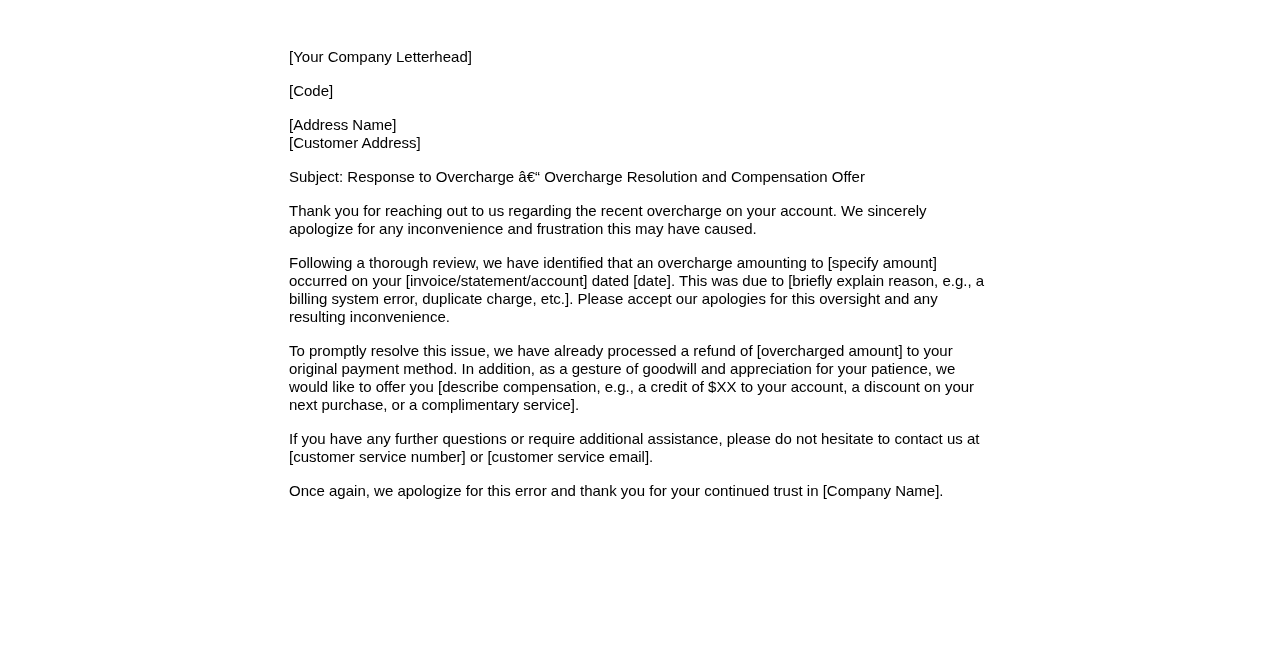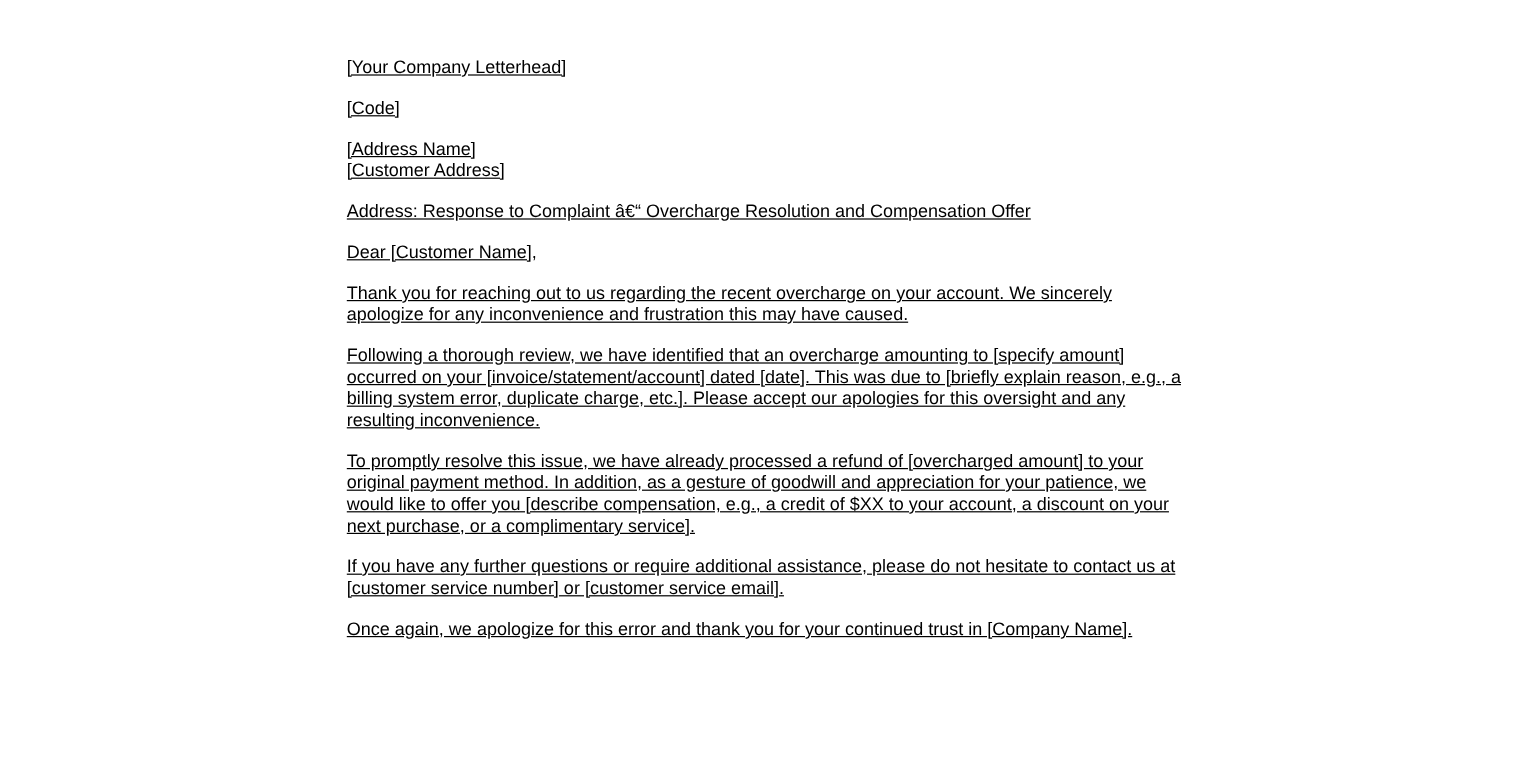--- a/index.html
+++ b/index.html
@@ -18,43 +18,41 @@
     padding-top: 48px;
     font-family: "Liberation Sans", sans-serif;
     font-size: 15px;
     line-height: 18px;
     color: #000000;
     -webkit-font-smoothing: antialiased;
   }
   .page p {
     margin: 0 0 16px 0;
     padding: 0;
-    text-decoration: underline;
   }
   .addr-line {
     display: block;
   }
 </style>
 </head>
 <body>
 
 <div class="page">
 
   <p>[Your Company Letterhead]</p>
 
   <p>[Code]</p>
 
   <p>
     <span class="addr-line">[Address Name]</span>
     <span class="addr-line">[Customer Address]</span>
   </p>
 
-  <p>Address: Response to Complaint â€“ Overcharge Resolution and Compensation Offer</p>
+  <p>Subject: Response to Overcharge â€“ Overcharge Resolution and Compensation Offer</p>
 
-  <p>Dear [Customer Name],</p>
 
   <p>Thank you for reaching out to us regarding the recent overcharge on your account. We sincerely apologize for any inconvenience and frustration this may have caused.</p>
 
   <p>Following a thorough review, we have identified that an overcharge amounting to [specify amount] occurred on your [invoice/statement/account] dated [date]. This was due to [briefly explain reason, e.g., a billing system error, duplicate charge, etc.]. Please accept our apologies for this oversight and any resulting inconvenience.</p>
 
   <p>To promptly resolve this issue, we have already processed a refund of [overcharged amount] to your original payment method. In addition, as a gesture of goodwill and appreciation for your patience, we would like to offer you [describe compensation, e.g., a credit of $XX to your account, a discount on your next purchase, or a complimentary service].</p>
 
 
   <p>If you have any further questions or require additional assistance, please do not hesitate to contact us at [customer service number] or [customer service email].</p>
 

